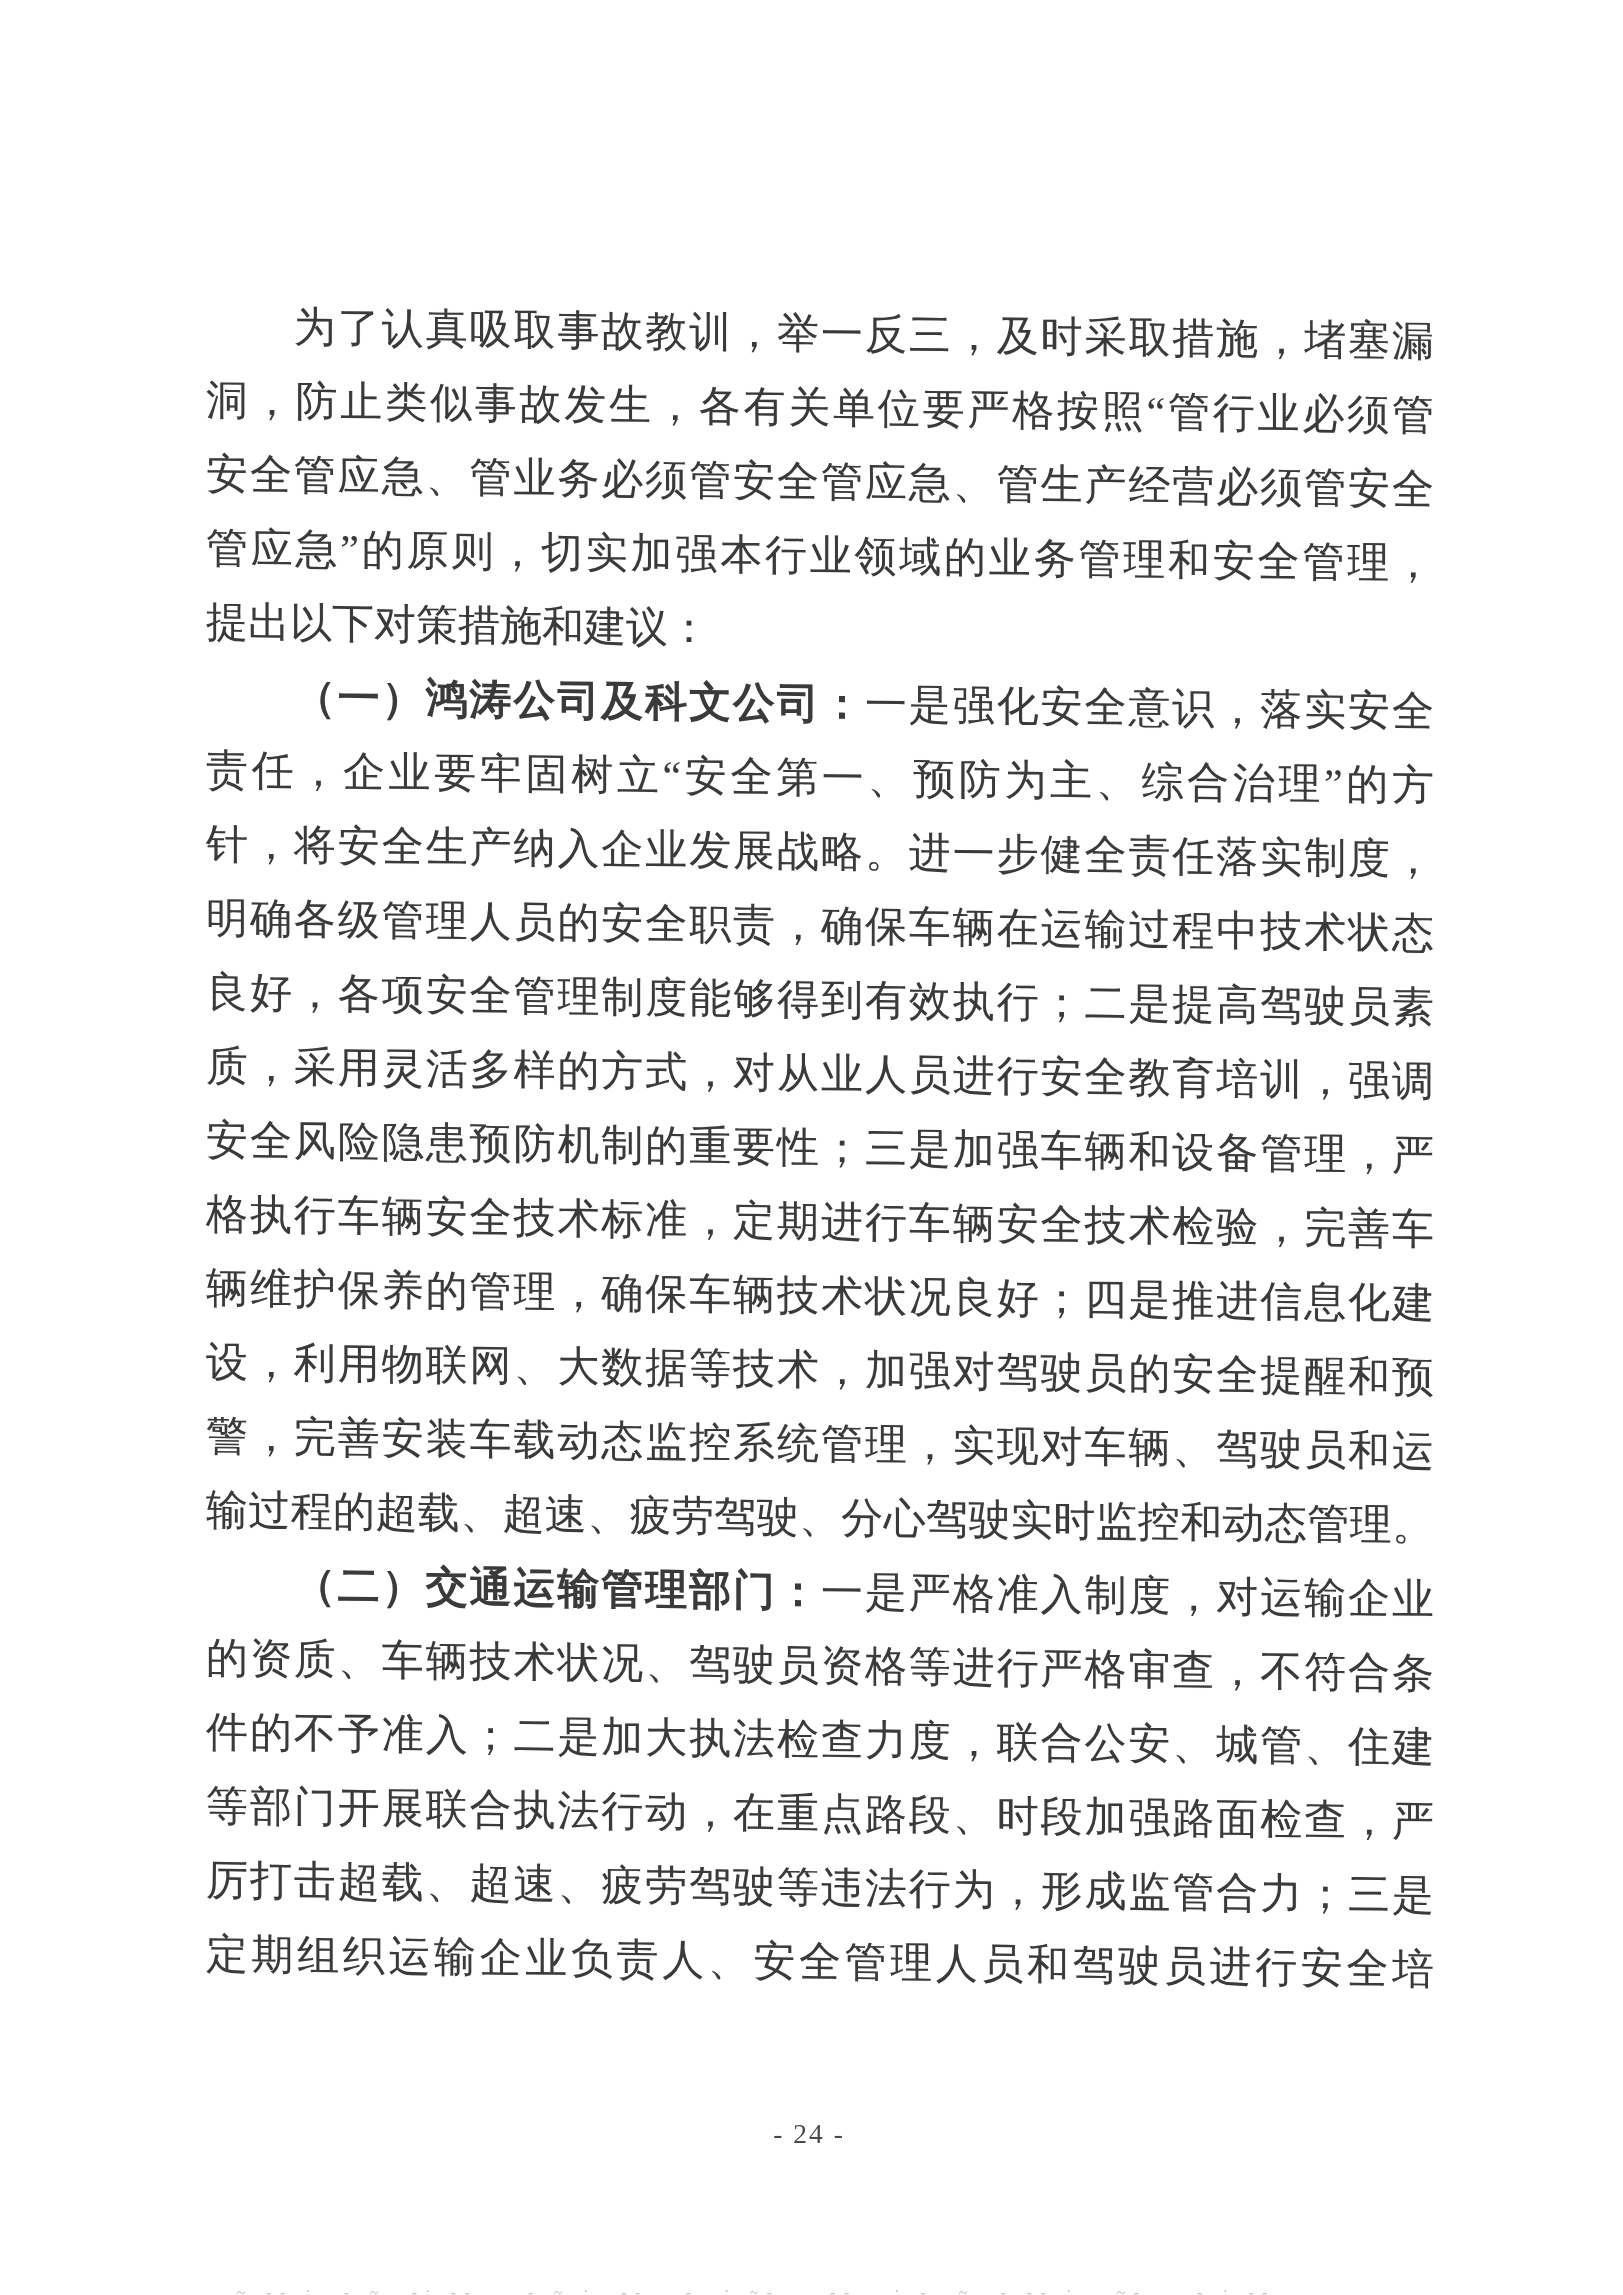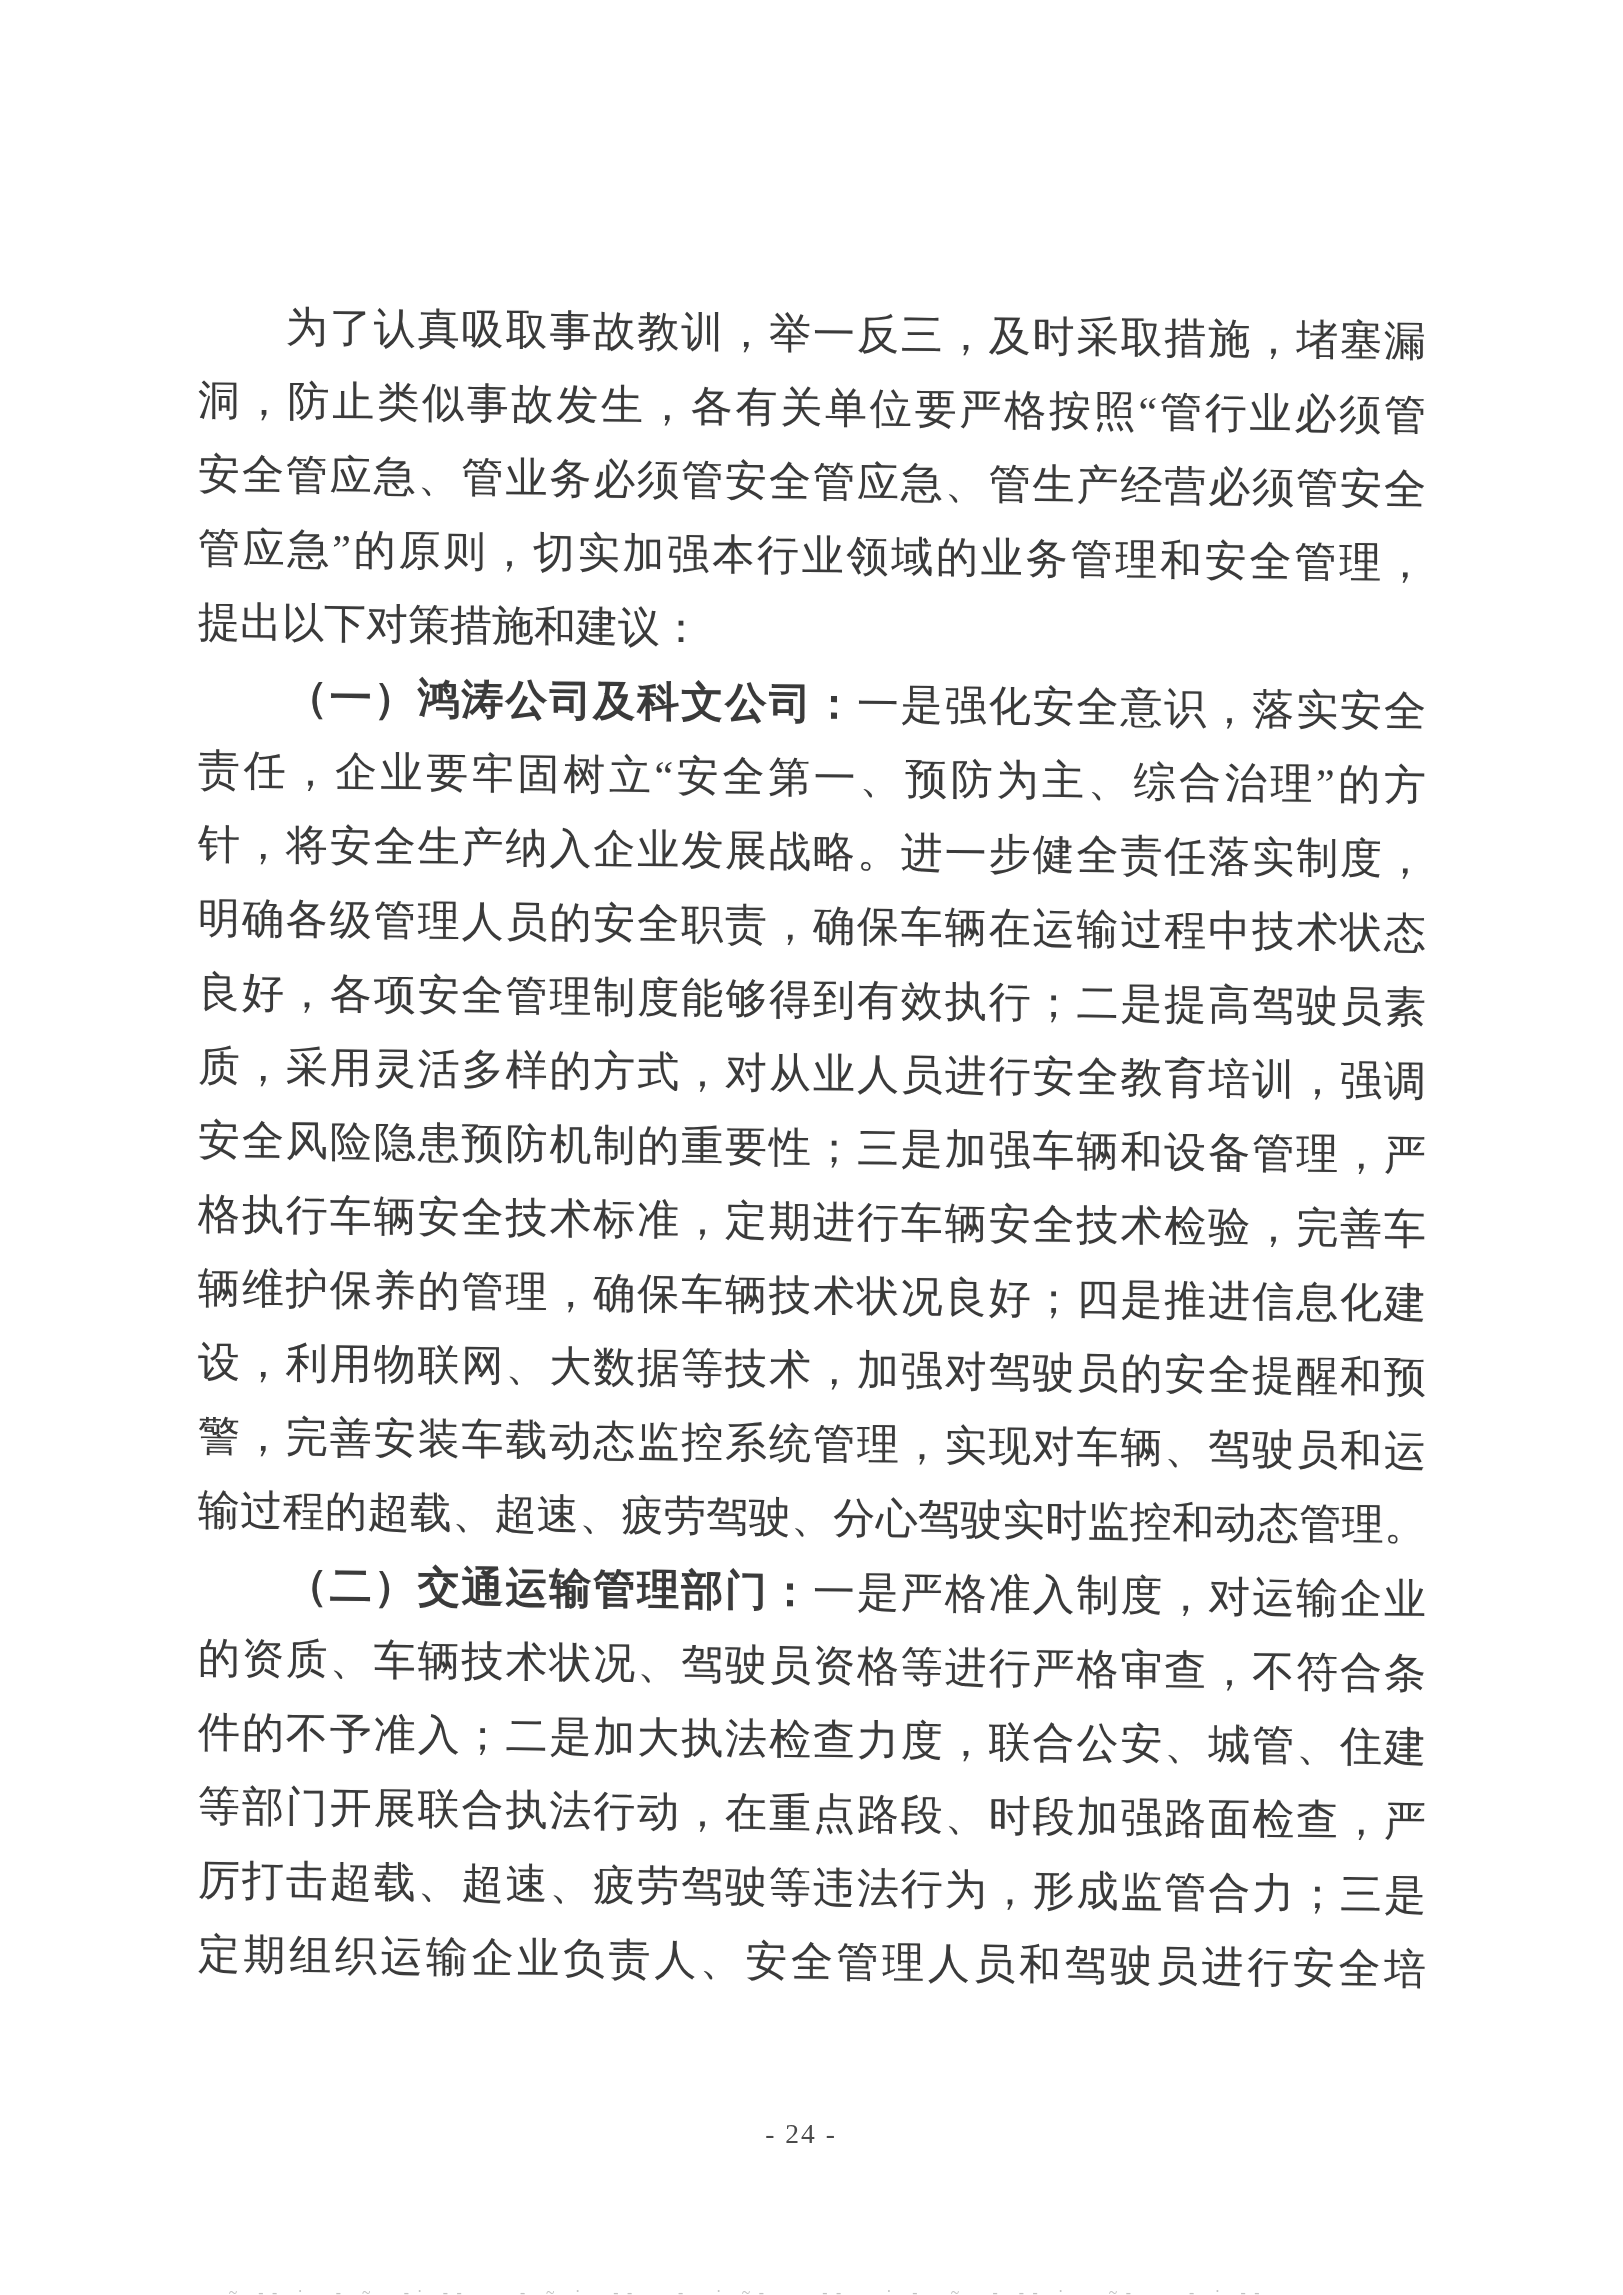--- a/index.html
+++ b/index.html
@@ -9,21 +9,21 @@
   }
   body {
     width: 1623px;
     height: 2295px;
     position: relative;
     overflow: hidden;
     font-family: "Liberation Serif", "DejaVu Serif", serif;
   }
   .page {
     position: absolute;
-    left: 4px; top: 0;
+    left: 12px; top: 0;
     width: 1589px;
     height: 2295px;
     background: #ffffff;
   }
   
   .lines {
     position: absolute;
     left: 194px;
     top: 289px;
     width: 1228px;

